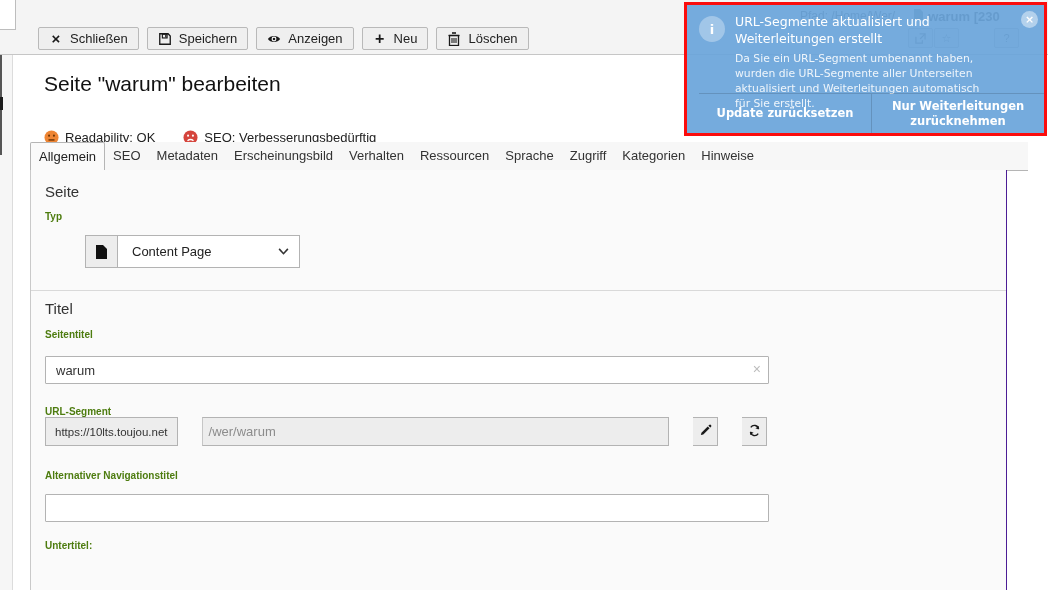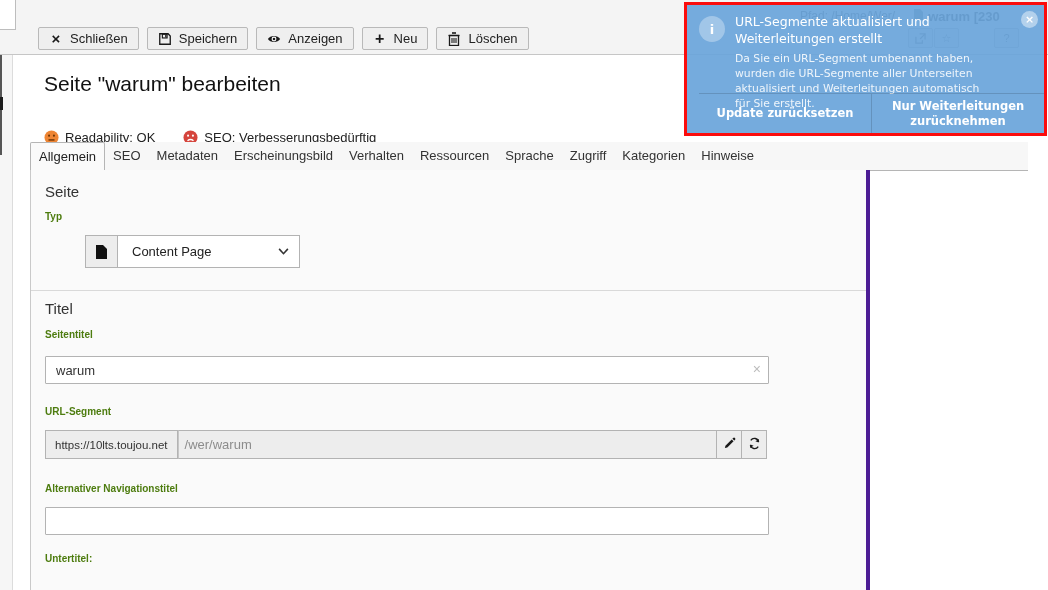--- a/index.html
+++ b/index.html
@@ -31,35 +31,35 @@
   .page-title{position:absolute;left:44px;top:72px;font-size:21px;color:#111;font-weight:400;margin:0;}
   .status-row{position:absolute;left:44px;top:109px;display:flex;gap:28px;align-items:center;margin-top:21px;}
   .status-item{display:flex;align-items:center;gap:6px;font-size:13px;color:#222;}
 
   
   .tabstrip{position:absolute;left:30px;top:142px;width:998px;height:28px;display:flex;border-bottom:1px solid #b5b5b5;box-sizing:content-box;background:#f7f7f7;}
   .tab{padding:0 8px;line-height:28px;font-size:13px;color:#333;cursor:pointer;white-space:nowrap;}
   .tab.active{background:#fafafa;border:1px solid #b5b5b5;border-bottom:none;line-height:27px;margin-bottom:-1px;border-radius:2px 2px 0 0;color:#222;}
 
   
-  .panel{position:absolute;left:30px;top:170px;width:840px;height:421px;background:#fafafa;border-left:1px solid #c9c9c9;border-right:4px solid #4c1d95;box-sizing:border-box;padding:13px 14px 0 14px;overflow:hidden;}
+  .panel{position:absolute;left:30px;top:170px;width:977px;height:421px;background:#fafafa;border-left:1px solid #c9c9c9;border-right:1px solid #4c1d95;box-sizing:border-box;padding:13px 14px 0 14px;overflow:hidden;}
   .sec-head{font-size:15px;color:#333;margin:0 0 11px 0;font-weight:400;}
   .f-label{font-size:10px;font-weight:bold;color:#4d7c0f;margin:0;}
   .select-row{display:flex;margin-top:13px;margin-left:40px;}
   .icon-box{width:33px;height:33px;background:#ededed;border:1px solid #b3b3b3;box-sizing:border-box;display:flex;align-items:center;justify-content:center;}
   .fake-select{width:182px;height:33px;background:#fff;border:1px solid #b3b3b3;border-left:none;box-sizing:border-box;display:flex;align-items:center;padding:0 10px 0 14px;font-size:13px;color:#222;cursor:pointer;}
   .fake-select .sel-text{flex:1;}
   .divider{border:none;border-top:1px solid #d9d9d9;margin:22px -14px 0 -14px;}
   .sec2-head{margin-top:9px;}
   .mt12{margin-top:12px;}
   .txt-input{position:relative;margin-top:16px;width:724px;height:28px;box-sizing:border-box;border-radius:13px;}
   .txt-input input{width:100%;height:100%;box-sizing:border-box;border:1px solid #b3b3b3;border-radius:1px;background:#fff;font-family:"Liberation Sans",sans-serif;font-size:13px;color:#333;padding:0 24px 0 10px;outline:none;}
   .clear-x{position:absolute;right:8px;top:5px;font-size:14px;color:#bcbcbc;line-height:16px;cursor:pointer;}
   .url-label{margin-top:22px;}
-  .url-group{display:flex;margin-top:13px;width:722px;height:29px;}
+  .url-group{display:flex;width:722px;height:29px;gap:24px;}
   .url-prefix{background:#ededed;border:1px solid #b3b3b3;box-sizing:border-box;display:flex;align-items:center;padding:0 9px;font-size:11.5px;color:#333;white-space:nowrap;}
   .url-value{flex:1;background:#ededed;border:1px solid #b3b3b3;border-left:1px solid #c6c6c6;box-sizing:border-box;display:flex;align-items:center;padding:0 6px;font-size:13px;color:#8c8c8c;}
   .url-btn{width:25px;height:29px;background:#ededed;border:1px solid #b3b3b3;border-left:none;box-sizing:border-box;display:flex;align-items:center;justify-content:center;color:#1a1a1a;cursor:pointer;font-size:12px;}
   .url-btn:first-of-type{border-left:1px solid #b3b3b3;margin-left:2px;}
   .alt-label{margin-top:24px;}
   .alt-input{margin-top:13px;}
   .sub-label{margin-top:18px;}
 
   
   .notif{position:absolute;left:684px;top:2px;width:363px;height:134px;border:3px solid #fb0c0c;background:rgba(105,164,218,0.92);box-sizing:border-box;z-index:10;font-family:"DejaVu Sans",sans-serif;}

